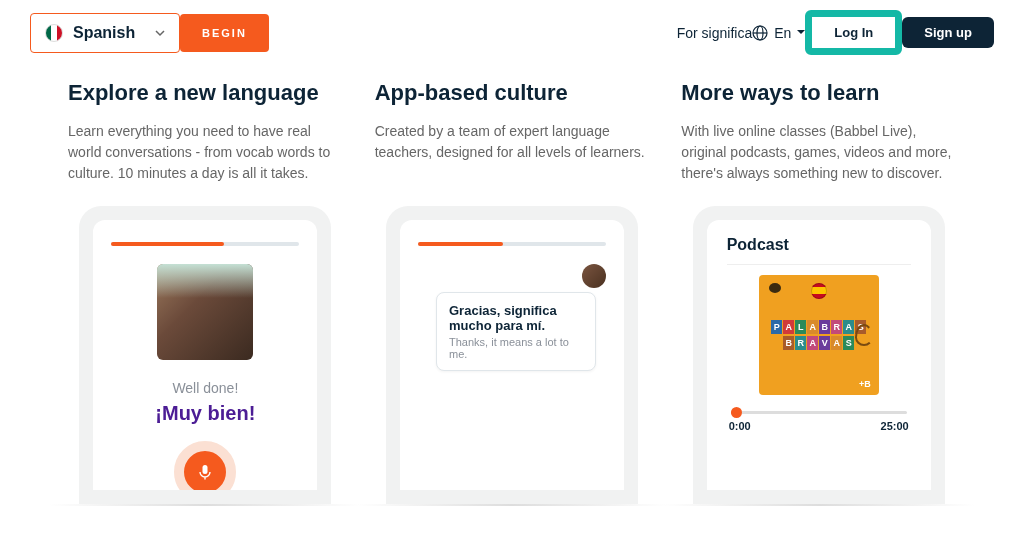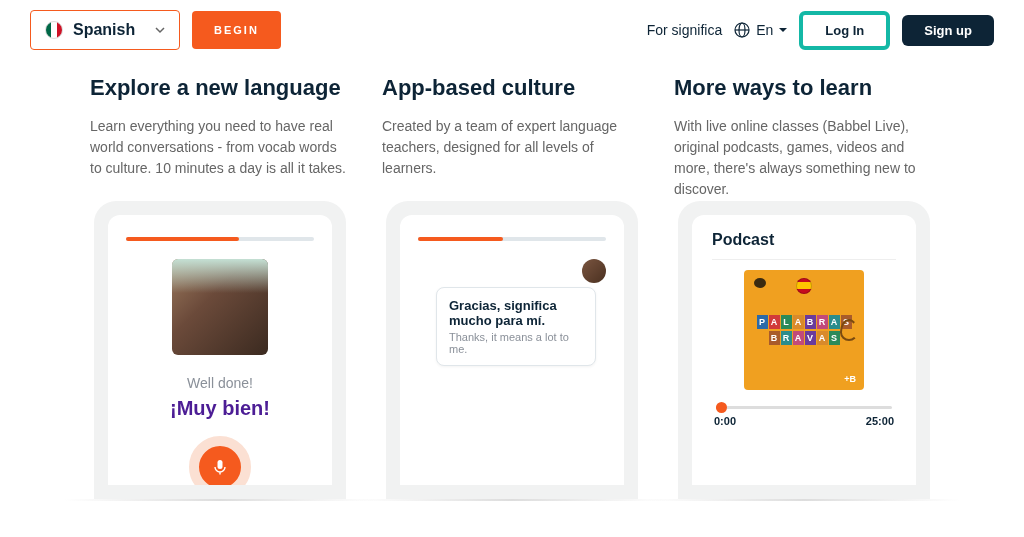--- a/index.html
+++ b/index.html
@@ -1,31 +1,31 @@
 <!DOCTYPE html>
 <html><head>
   <meta charset="utf-8">
   <style>
     * { margin: 0; padding: 0; box-sizing: border-box; }
     body { font-family: -apple-system, BlinkMacSystemFont, 'Segoe UI', sans-serif; background: #fff; width: 1024px; height: 537px; overflow: hidden; }
     
-    .header { display: flex; align-items: center; padding: 10px 30px; gap: 12px; }
+    .header { display: flex; align-items: center; padding: 10px 30px; }
     .lang-select { display: flex; align-items: center; gap: 10px; border: 1px solid #f55a1e; border-radius: 4px; padding: 10px 14px; width: 150px; cursor: pointer; }
     .flag-icon { width: 18px; height: 18px; border-radius: 50%; background: linear-gradient(to right, #006847 33%, #fff 33% 66%, #ce1126 66%); display: inline-block; border: 1px solid #ddd; }
     .lang-select-text { font-weight: 600; color: #0d2436; flex: 1; }
     .chevron-down { width: 10px; height: 10px; color: #666; }
     .begin-btn { background: #f55a1e; color: #fff; border: none; border-radius: 4px; padding: 13px 22px; font-weight: 700; letter-spacing: 2px; font-size: 11px; cursor: pointer; }
     .header-spacer { flex: 1; }
     .biz-link { color: #0d2436; font-size: 14px; cursor: pointer; }
     .en-toggle { display: flex; align-items: center; gap: 6px; color: #0d2436; font-size: 14px; cursor: pointer; }
     .globe-icon { width: 16px; height: 16px; }
-    .login-btn { border: 4px solid #14b8a6; background: #fff; color: #0d2436; border-radius: 6px; padding: 8px 22px; font-weight: 700; font-size: 13px; cursor: pointer; }
+    .login-btn { border: 7px solid #14b8a6; background: #fff; color: #0d2436; border-radius: 6px; padding: 8px 22px; font-weight: 700; font-size: 13px; cursor: pointer; }
     .signup-btn { background: #0d2436; color: #fff; border: none; border-radius: 6px; padding: 8px 22px; font-weight: 700; font-size: 13px; cursor: pointer; }
 
-    .cols { display: flex; gap: 32px; padding: 15px 90px 0; }
+    .cols { display: flex; gap: 32px; padding: 15px 68px 0; }
     .col { flex: 1; display: flex; flex-direction: column; }
     .col-title { font-size: 22px; font-weight: 700; color: #0d2436; margin-bottom: 15px; }
     .col-desc { font-size: 14px; color: #666; line-height: 1.5; min-height: 85px; }
 
     .phone { background: #f1f2f2; border-radius: 22px 22px 0 0; padding: 14px; width: 252px; align-self: center; position: relative; }
     .phone::after { content: ''; position: absolute; bottom: -2px; left: -30px; right: -30px; height: 2px; background: linear-gradient(to right, transparent, #ddd, transparent); }
     .screen { background: #fff; border-radius: 12px 12px 0 0; padding: 22px 18px 0; height: 270px; position: relative; overflow: hidden; }
     .progress { height: 4px; background: #e0e6ea; border-radius: 2px; margin-bottom: 18px; position: relative; }
     .progress-fill { position: absolute; left: 0; top: 0; bottom: 0; background: #f55a1e; border-radius: 2px; width: 60%; }
 

